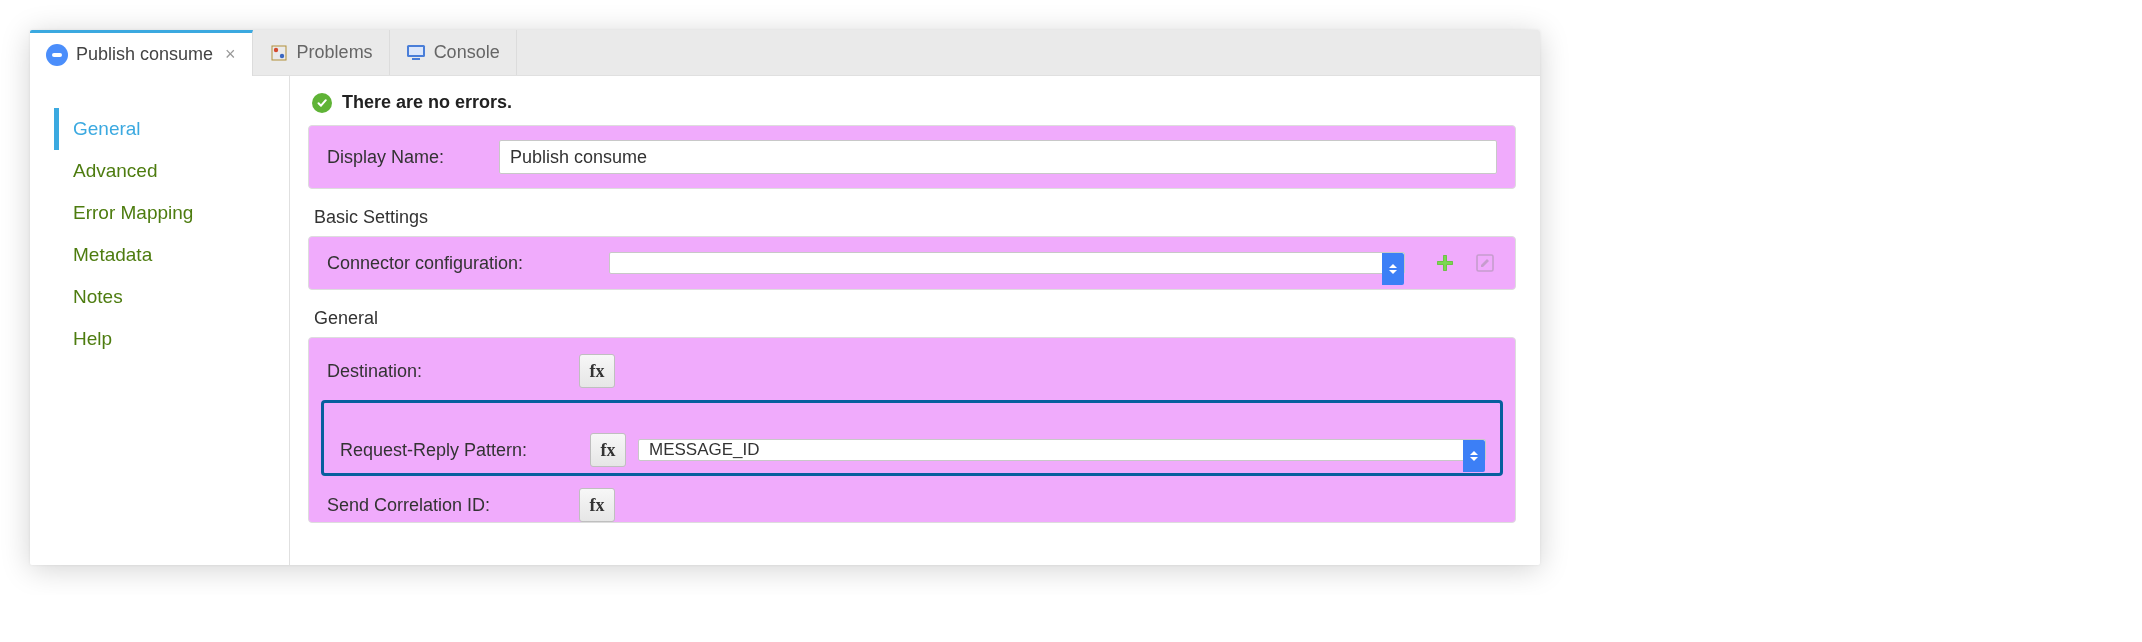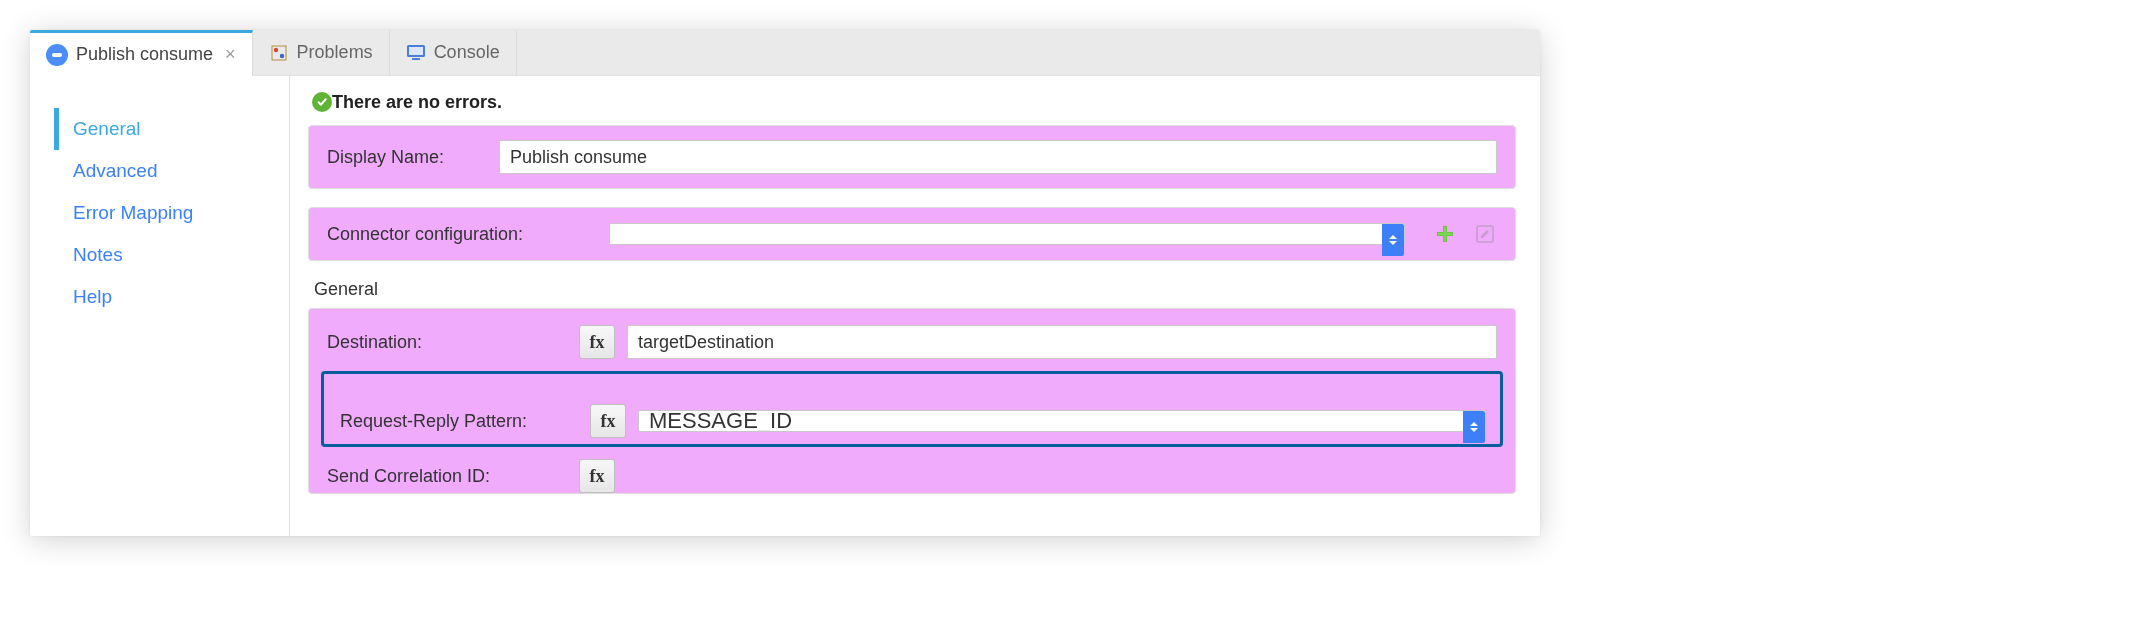--- a/index.html
+++ b/index.html
@@ -59,37 +59,38 @@
       min-height: 380px;
     }
     .sidebar {
       width: 260px;
       border-right: 1px solid #e0e0e0;
       padding: 32px 12px 20px 24px;
     }
     .sidebar-item {
       display: block;
       padding: 10px 14px;
-      color: #3b82f6;
+      color: #4d7c0f;
       font-size: 19px;
       cursor: pointer;
       border-left: 5px solid transparent;
     }
     .sidebar-item.selected {
       color: #3ba9e0;
       border-left: 5px solid #3ba9e0;
       font-weight: 500;
     }
     .main {
       flex: 1;
       padding: 16px 24px 24px 18px;
     }
     .status-row {
       display: flex;
-      align-items: flex-start;
+      align-items: flex-end;
+      gap: 10px;
       margin-bottom: 12px;
       padding-left: 4px;
     }
     .check-icon {
       width: 20px; height: 20px; border-radius: 50%;
       background: #5fb336;
       display:flex; align-items:center; justify-content:center;
     }
     .check-icon svg { display:block; }
     .status-text { font-weight: 600; font-size: 18px; color: #222; }
@@ -136,21 +137,21 @@
     .select-wrap {
       flex: 1;
       position: relative;
     }
     .select-input {
       width: 100%;
       height: 22px;
       padding: 4px 34px 4px 10px;
       border: 1px solid #c8c8c8;
       background: #fff;
-      font-size: 22px;
+      font-size: 17px;
       color: #333;
       border-radius: 2px;
       appearance: none;
     }
     .select-wrap::after {
       content: "";
       position: absolute;
       right: 1px; top: 1px;
       width: 22px; height: 32px;
       background: #3c7ff6;
@@ -228,20 +229,21 @@
       </span>
       <span class="label">Console</span>
     </div>
   </div>
 
   <div class="body">
     <div class="sidebar">
       <a class="sidebar-item selected"><span>General</span></a>
       <a class="sidebar-item"><span>Advanced</span></a>
       <a class="sidebar-item"><span>Error Mapping</span></a>
+      <a class="sidebar-item"><span>Metadata</span></a>
       <a class="sidebar-item"><span>Notes</span></a>
       <a class="sidebar-item"><span>Help</span></a>
     </div>
 
     <div class="main">
       <div class="status-row">
         <span class="check-icon">
           <svg width="12" height="12" viewBox="0 0 12 12">
               <path d="M2.5 6.2 L5 8.7 L9.8 3.2" stroke="#fff" stroke-width="2" fill="none" stroke-linecap="round" stroke-linejoin="round"></path>
             </svg>
@@ -249,20 +251,21 @@
         <span class="status-text">There are no errors.</span>
       </div>
 
       <div class="panel">
         <div class="row display-name-row">
           <div class="label-col">Display Name:</div>
           <input class="text-input" value="Publish consume" style="">
         </div>
       </div>
 
+      <div class="section-heading">Basic Settings</div>
       <div class="panel">
         <div class="row connector-row">
           <div class="label-col short">Connector configuration:</div>
           <div class="select-wrap">
             <input class="select-input" value="" style="">
             <span class="arrows">
                 <span class="up"></span>
                 <span class="down"></span>
               </span>
           </div>
@@ -283,21 +286,20 @@
             </span>
           </div>
         </div>
       </div>
 
       <div class="section-heading">General</div>
       <div class="panel general-panel general-group">
         <div class="row">
           <div class="label-col">Destination:</div>
           <button class="fx-btn">fx</button>
-          <input class="text-input" value="targetDestination" style="">
         </div>
 
         <div class="highlight">
           <div class="row" style="margin-bottom:0;margin-top:24px;">
             <div class="label-col">Request-Reply Pattern:</div>
             <button class="fx-btn">fx</button>
             <div class="select-wrap">
               <input class="select-input" value="MESSAGE_ID" style="">
               <span class="arrows">
                   <span class="up"></span>

